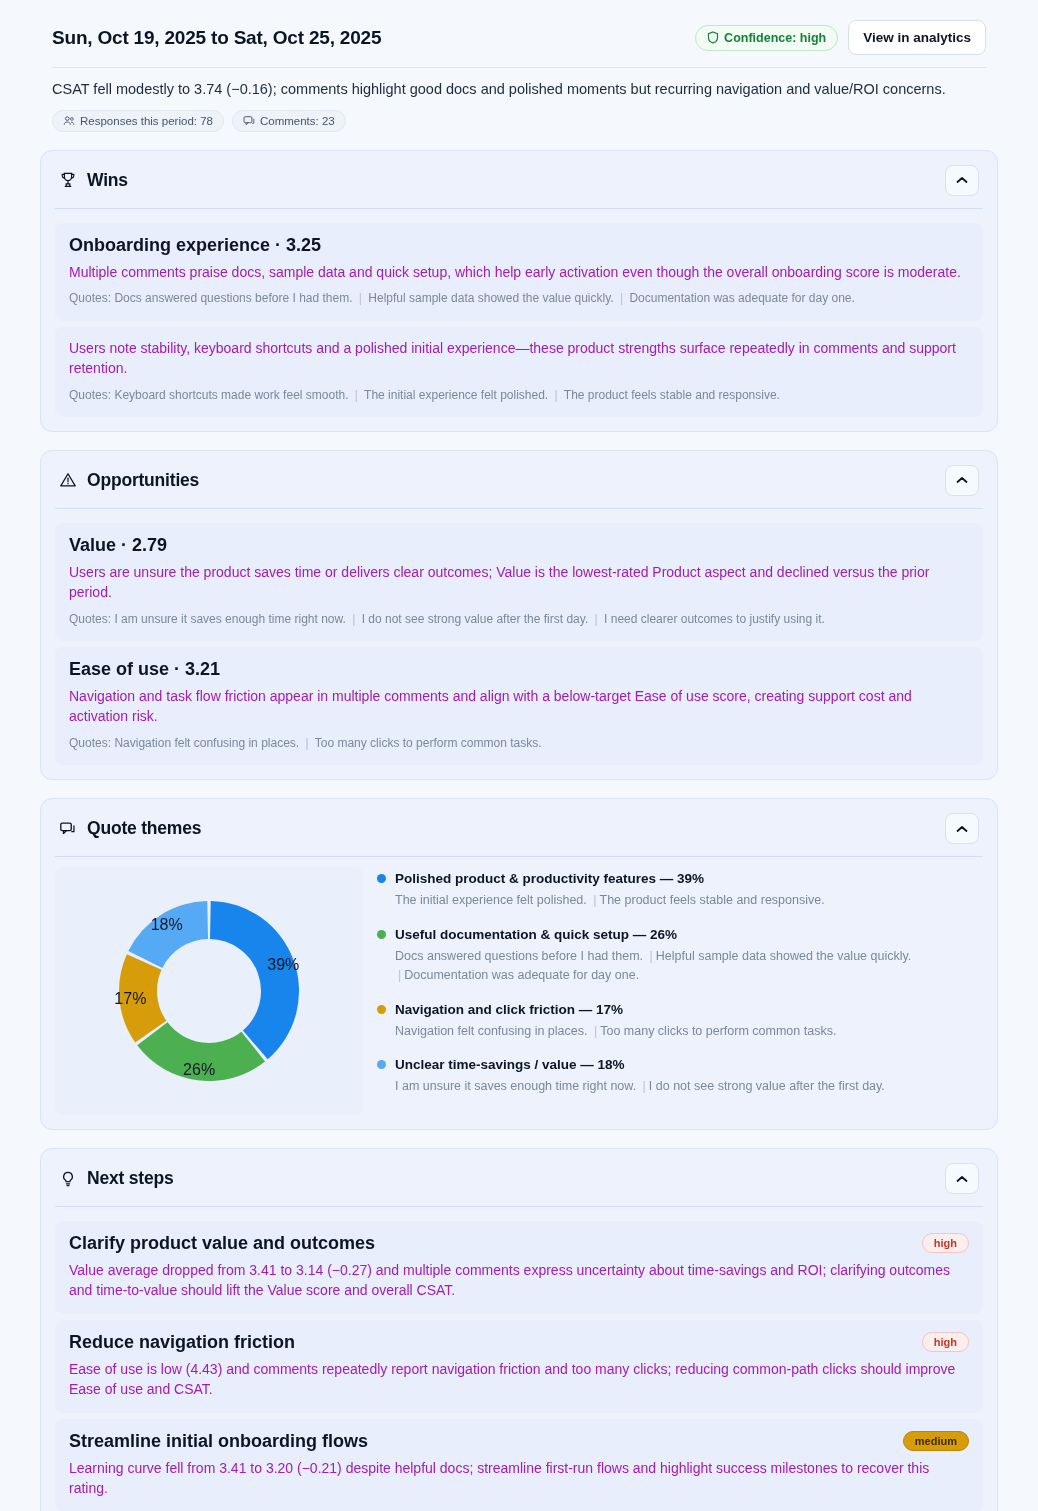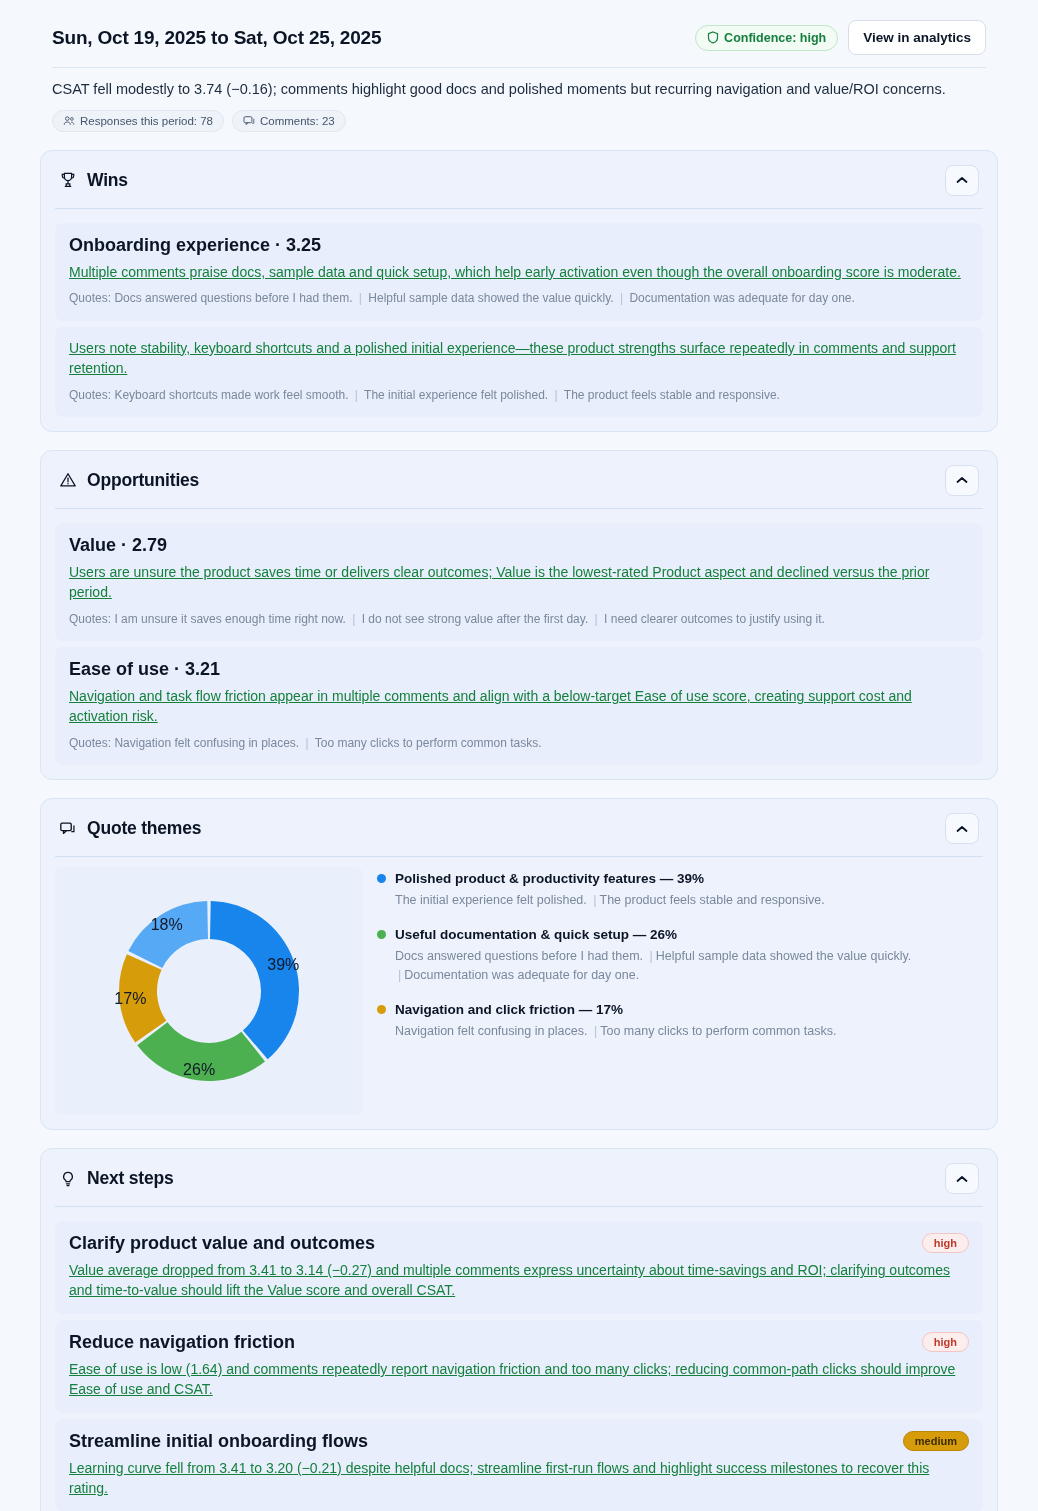--- a/index.html
+++ b/index.html
@@ -130,23 +130,22 @@
   }
   .item:first-child { margin-top: 4px; }
   .item-title {
     font-size: 18px;
     font-weight: bold;
     color: #0b1526;
     margin-bottom: 7px;
   }
   .item-body {
     font-size: 14px;
-    color: #15803d;
+    color: #a21caf;
     line-height: 1.42;
-    text-decoration: underline;
   }
   .item-quotes {
     font-size: 12px;
     color: #7a889c;
     line-height: 1.45;
     margin-top: 8px;
   }
   .q-sep { color: #b6c2d4; padding: 0 3px; }
 
   
@@ -394,20 +393,27 @@
           </div>
 
           <div class="legend-item">
             <div class="legend-head">
               <span class="dot" style="background:#d79c0a"></span>
               <span id="lg2">Navigation and click friction — 17%</span>
             </div>
             <div class="legend-quotes" id="lq2"><span>Navigation felt confusing in places. </span><span class="q-sep">|</span><span>Too many clicks to perform common tasks. </span></div>
           </div>
 
+          <div class="legend-item">
+            <div class="legend-head">
+              <span class="dot" style="background:#55a9f5"></span>
+              <span id="lg3">Unclear time-savings / value — 18%</span>
+            </div>
+            <div class="legend-quotes" id="lq3"><span>I am unsure it saves enough time right now. </span><span class="q-sep">|</span><span>I do not see strong value after the first day. </span></div>
+          </div>
 
         </div>
       </div>
     </div>
   </section>
 
   <section class="card">
     <div class="card-head">
       <div class="card-head-left">
         <span class="sect-icon">
@@ -433,21 +439,21 @@
           <span class="prio prio-high">high</span>
         </div>
         <div class="item-body">Value average dropped from 3.41 to 3.14 (−0.27) and multiple comments express uncertainty about time-savings and ROI; clarifying outcomes and time-to-value should lift the Value score and overall CSAT.</div>
       </div>
 
       <div class="item">
         <div class="step-head">
           <div class="item-title" style="margin:0">Reduce navigation friction</div>
           <span class="prio prio-high">high</span>
         </div>
-        <div class="item-body">Ease of use is low (1.64) and comments repeatedly report navigation friction and too many clicks; reducing common-path clicks should improve Ease of use and CSAT.</div>
+        <div class="item-body">Ease of use is low (4.43) and comments repeatedly report navigation friction and too many clicks; reducing common-path clicks should improve Ease of use and CSAT.</div>
       </div>
 
       <div class="item">
         <div class="step-head">
           <div class="item-title" style="margin:0">Streamline initial onboarding flows</div>
           <span class="prio prio-medium">medium</span>
         </div>
         <div class="item-body">Learning curve fell from 3.41 to 3.20 (−0.21) despite helpful docs; streamline first-run flows and highlight success milestones to recover this rating.</div>
       </div>
 

